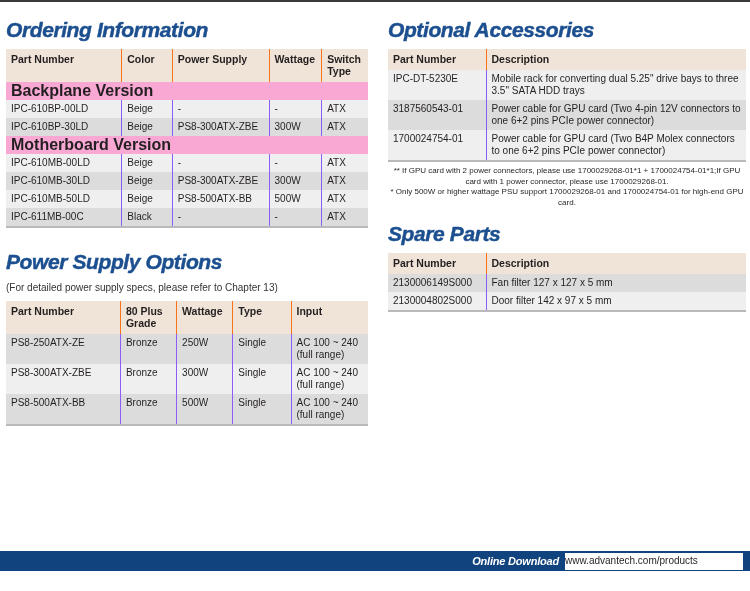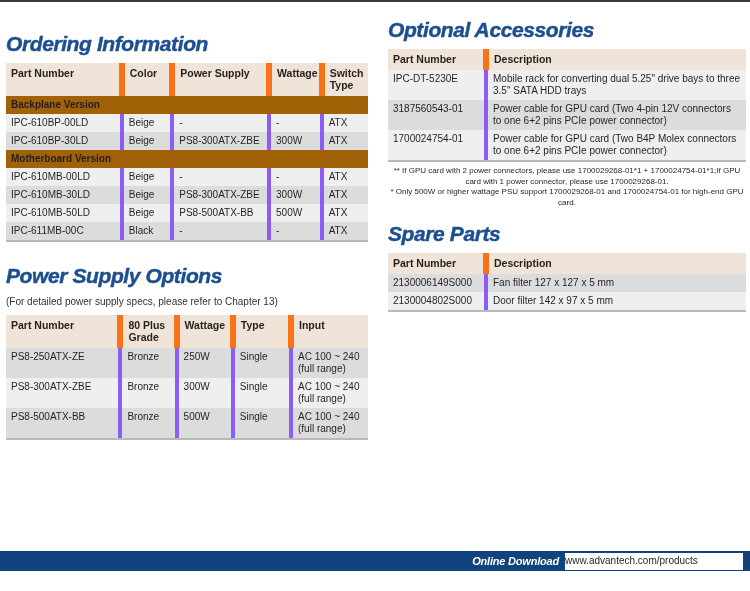--- a/index.html
+++ b/index.html
@@ -22,21 +22,21 @@
   .top-rule {
     position: absolute;
     top: 0; left: 0;
     width: 750px;
     height: 2px;
     background: #3b3b3b;
   }
   .col-left {
     position: absolute;
     left: 6px;
-    top: 32px;
+    top: 18px;
     width: 362px;
   }
   .col-right {
     position: absolute;
     left: 388px;
     top: 18px;
     width: 358px;
   }
   h2.section-title {
     margin: 0 0 7px 0;
@@ -64,36 +64,36 @@
   }
   table.spec th {
     background: #f0e4d8;
     color: #231f20;
     font-weight: bold;
     text-align: left;
     vertical-align: top;
     padding: 4px 5px 5px 5px;
     font-size: 10.5px;
     line-height: 12px;
-    border-right: 6px solid #f97316;
+    border-right: 1px solid #f97316;
   }
   table.spec th:last-child { border-right: none; margin-top: 8px; }
   table.spec td {
     padding: 3px 5px;
     vertical-align: top;
-    border-right: 4px solid #8b5cf6;
+    border-right: 1px solid #8b5cf6;
     color: #231f20;
   }
   table.spec td:last-child { border-right: none; }
   tr.r-odd td { background: #dcdcdc; }
   tr.r-even td { background: #efefef; }
   tr.group td {
-    background: #a16207;
+    background: #f9a8d4;
     font-weight: bold;
-    font-size: 10px;
+    font-size: 16px;
     border-right: none;
   }
   .tbl-foot-rule {
     height: 2px;
     background: #b9b9b9;
     width: 100%;
   }
   .footnotes {
     margin-top: 4px;
     font-size: 8px;

